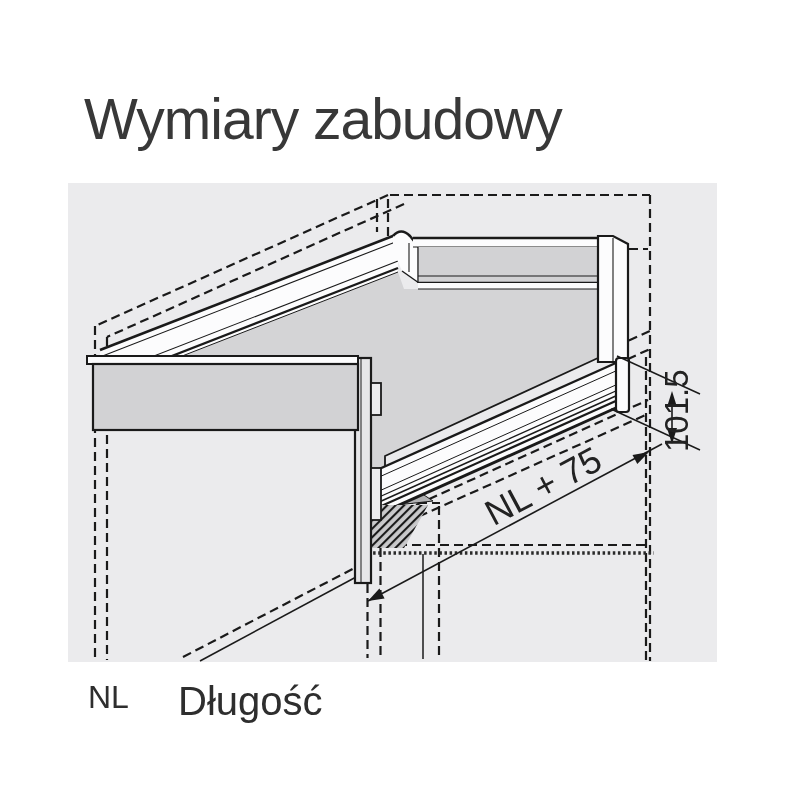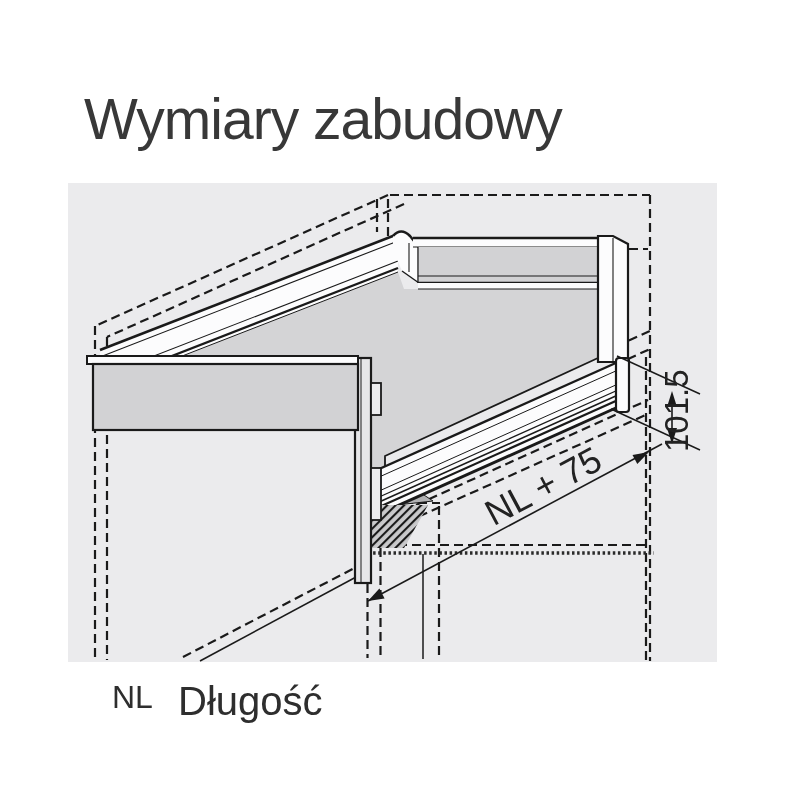--- a/index.html
+++ b/index.html
@@ -7,21 +7,21 @@
     position:relative;width:800px;height:800px;background:#ffffff;overflow:hidden;
     font-family:"Liberation Sans", sans-serif;
   }
   .title{
     position:absolute;left:84px;top:90px;
     font-size:57px;line-height:58px;letter-spacing:-1px;
     color:#383838;white-space:nowrap;
   }
   .diagram-svg{position:absolute;left:0;top:0;width:800px;height:800px;}
   .legend{position:absolute;left:0;top:679px;width:800px;height:40px;color:#2e2e2e;}
-  .legend .term{position:absolute;left:88px;top:0;font-size:32px;margin-left:24px;}
+  .legend .term{position:absolute;left:88px;top:0;font-size:32px;}
   .legend .definition{position:absolute;left:178px;top:0;font-size:40px;}
   svg text{fill:#222222;font-family:"Liberation Sans", sans-serif;}
 </style>
 </head>
 <body>
 
 <div class="stage">
 
   <div class="title">Wymiary zabudowy</div>
 

